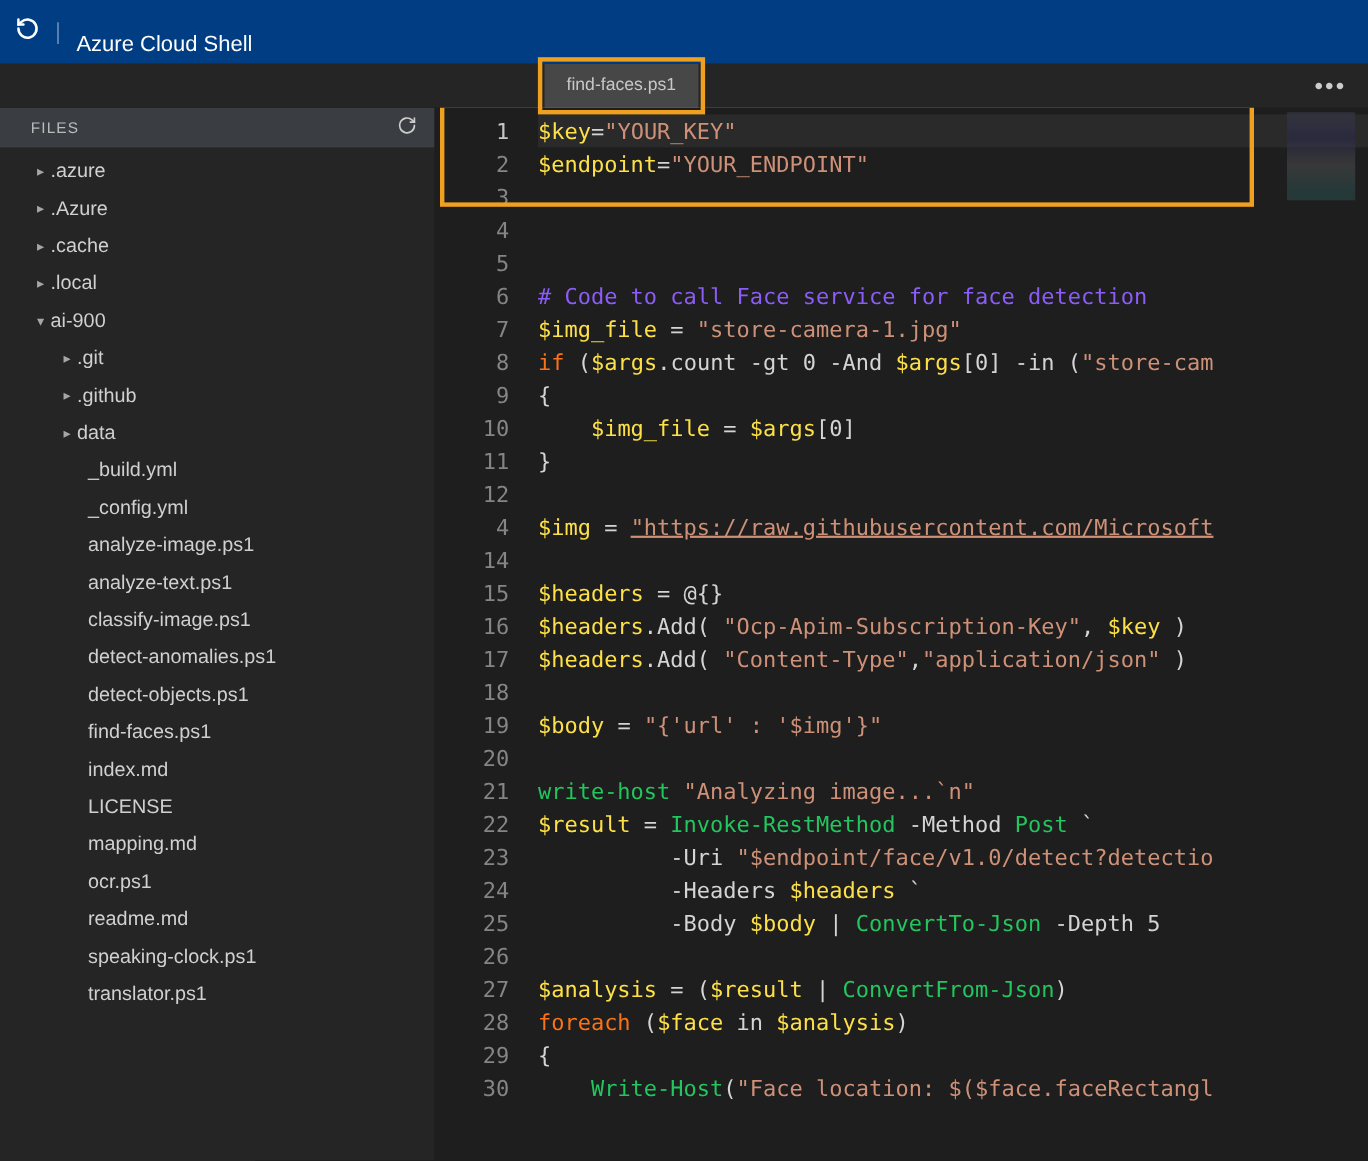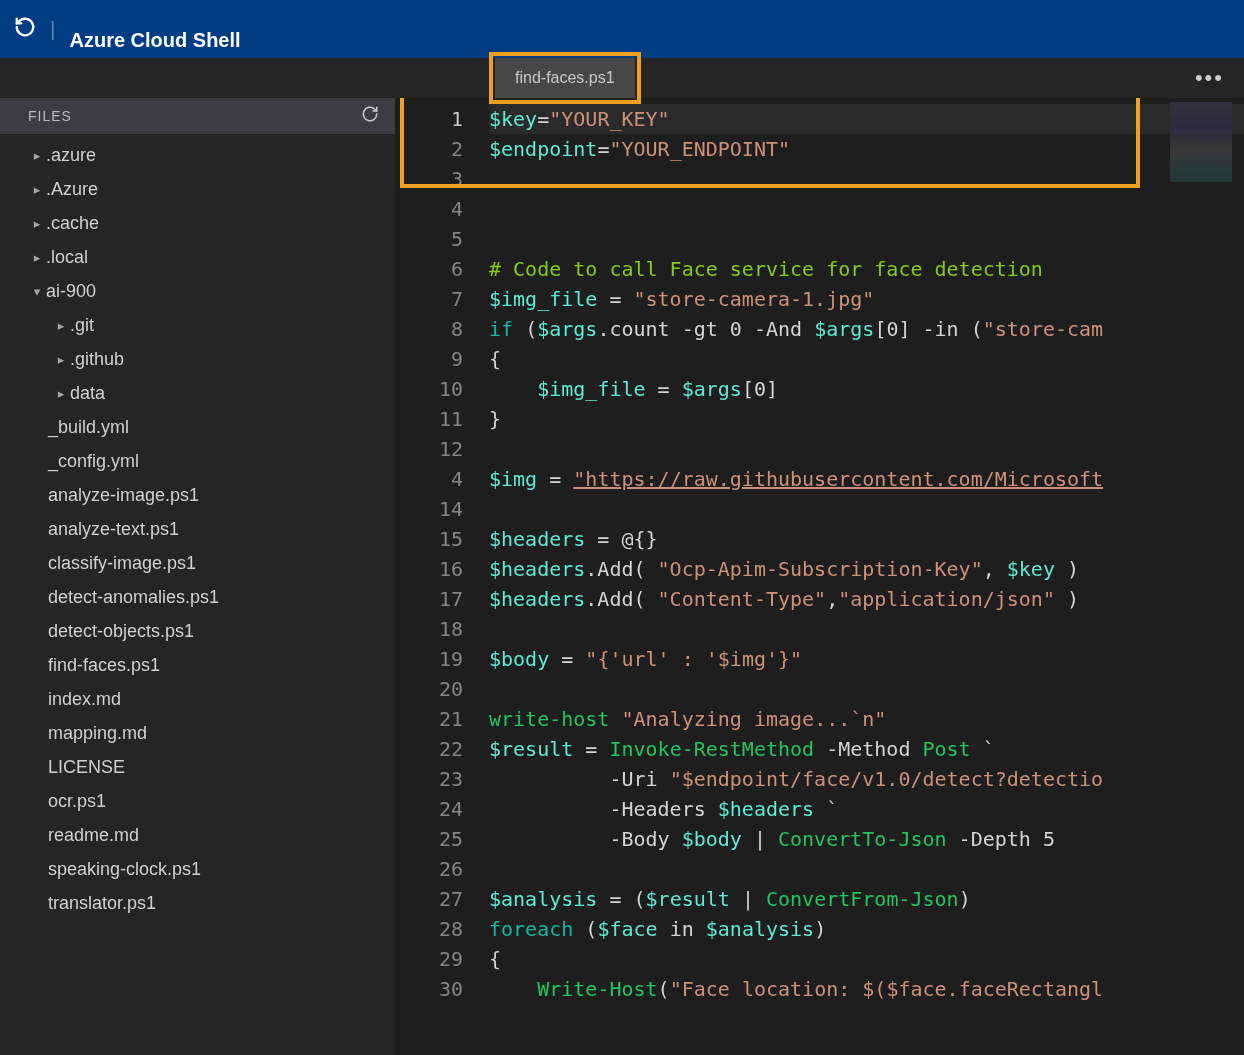--- a/index.html
+++ b/index.html
@@ -26,21 +26,21 @@
   .titlebar .restart {
     margin-right: 14px;
     cursor: pointer;
   }
   .titlebar .sep {
     margin-right: 14px;
     color: #5b84b3;
     font-size: 21px;
   }
   .titlebar .title {
-    font-weight: 700;
+    font-weight: 400;
     margin-top: 23px;
   }
   .tabbar {
     height: 40px;
     background: #252526;
     display: flex;
     align-items: stretch;
     position: relative;
   }
   .tab {
@@ -110,21 +110,21 @@
   }
   .chevron {
     width: 18px;
     display: inline-block;
     text-align: center;
     color: #a6a6a6;
     font-size: 13px;
   }
   .indent-1 { padding-left: 28px; }
   .indent-2 { padding-left: 52px; }
-  .indent-3 { padding-left: 48px; }
+  .indent-3 { padding-left: 80px; }
   .editor {
     flex: 1;
     display: flex;
     background: #1e1e1e;
     position: relative;
     overflow: hidden;
   }
   .gutter {
     width: 94px;
     padding-top: 6px;
@@ -158,24 +158,24 @@
   .minimap {
     position: absolute;
     right: 12px;
     top: 4px;
     width: 62px;
     height: 80px;
     background: linear-gradient(#3a3a4a, #2a2a4a 30%, #4a4a4a 60%, #2a4a4a 90%);
     opacity: 0.6;
     border-radius: 1px;
   }
-  .tok-var { color: #5eead4; }
+  .tok-var { color: #fde047; }
   .tok-str { color: #ce9178; }
-  .tok-kw  { color: #14b8a6; }
-  .tok-cmt { color: #84cc16; }
+  .tok-kw  { color: #f97316; }
+  .tok-cmt { color: #8b5cf6; }
   .tok-cmd { color: #22c55e; }
   .tok-txt { color: #d4d4d4; }
   .tok-link { color: #ce9178; text-decoration: underline; }
   .line1bg { background: #2a2a2a; display: block; }
 </style>
 </head>
 <body>
 
 <div class="titlebar">
   <span class="restart">
@@ -271,25 +271,25 @@
         <div class="tree-item indent-3">
           <span style="display: inline-block; width: 0px;"></span>
           <span>find-faces.ps1</span>
         </div>
         <div class="tree-item indent-3">
           <span style="display: inline-block; width: 0px;"></span>
           <span>index.md</span>
         </div>
         <div class="tree-item indent-3">
           <span style="display: inline-block; width: 0px;"></span>
+          <span>LICENSE</span>
+        </div>
+        <div class="tree-item indent-3">
+          <span style="display: inline-block; width: 0px;"></span>
           <span>mapping.md</span>
-        </div>
-        <div class="tree-item indent-3">
-          <span style="display: inline-block; width: 0px;"></span>
-          <span>LICENSE</span>
         </div>
         <div class="tree-item indent-3">
           <span style="display: inline-block; width: 0px;"></span>
           <span>ocr.ps1</span>
         </div>
         <div class="tree-item indent-3">
           <span style="display: inline-block; width: 0px;"></span>
           <span>readme.md</span>
         </div>
         <div class="tree-item indent-3">

